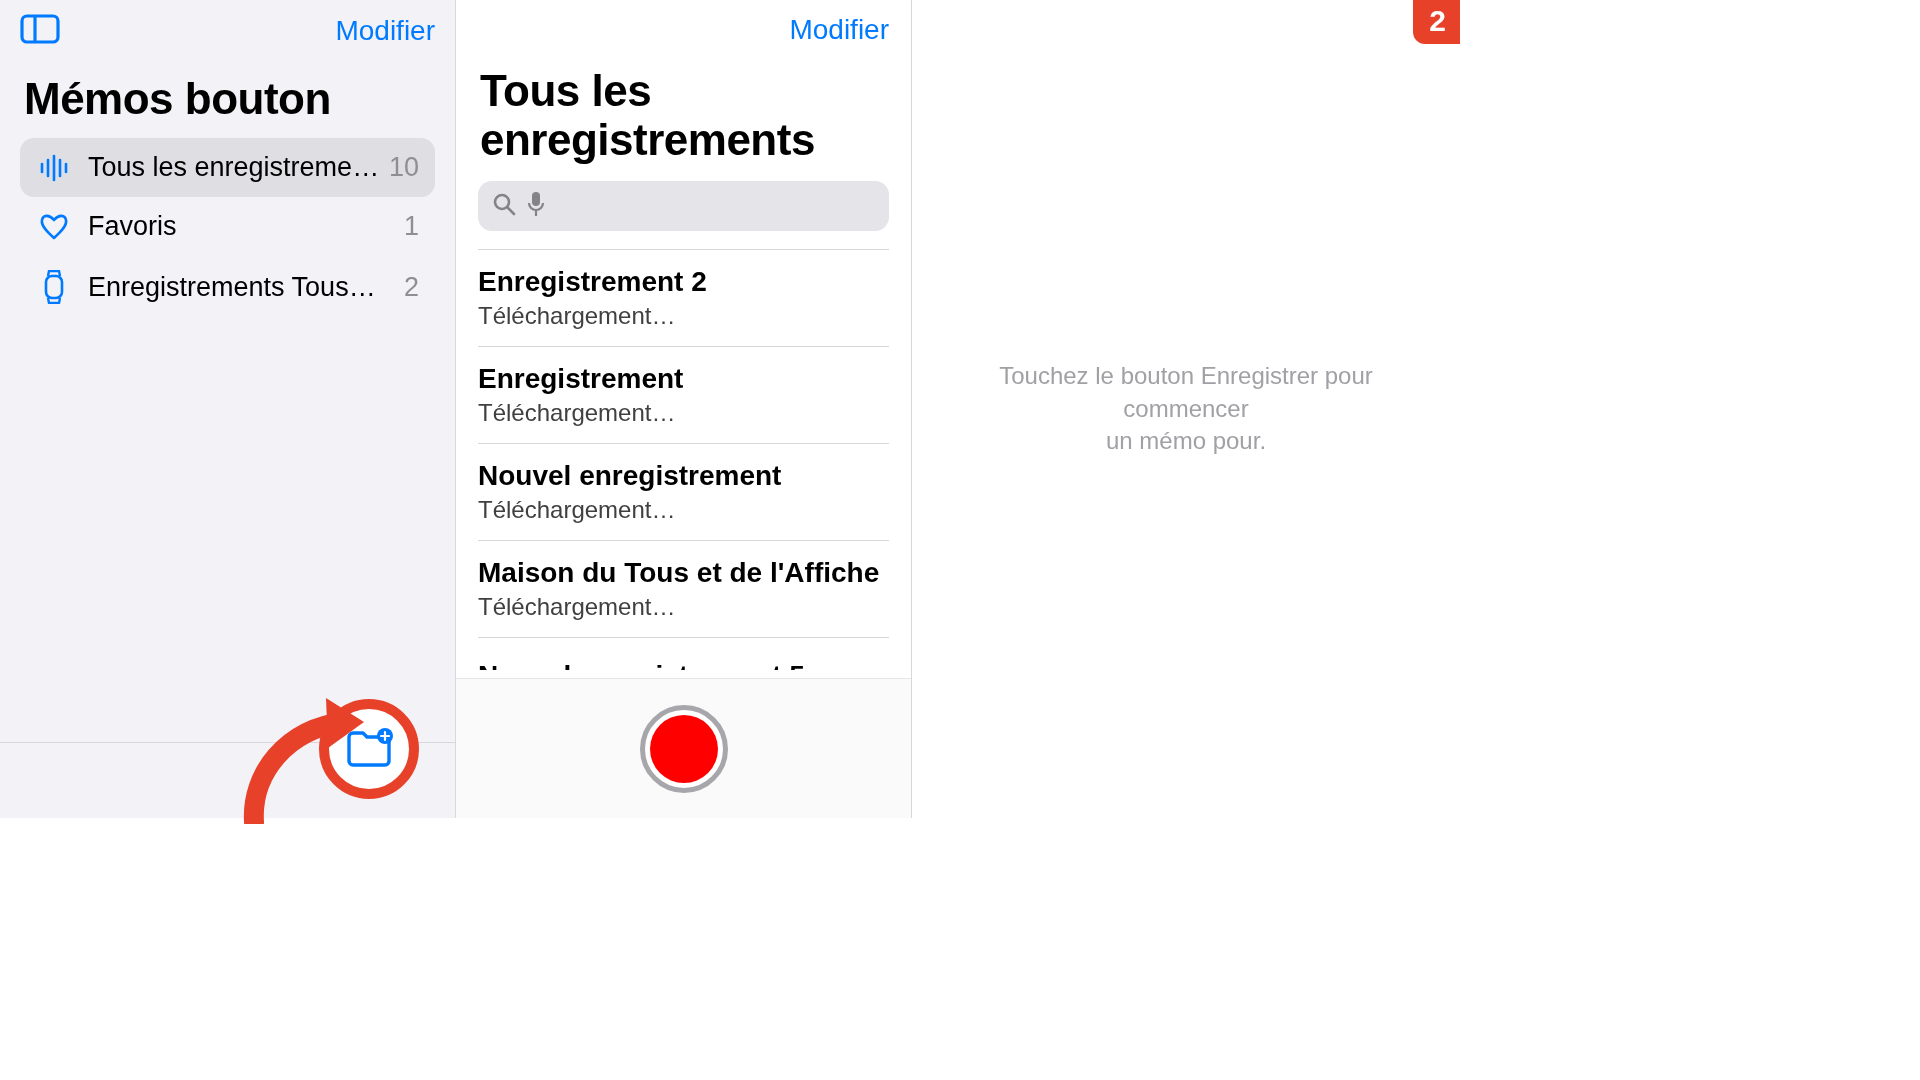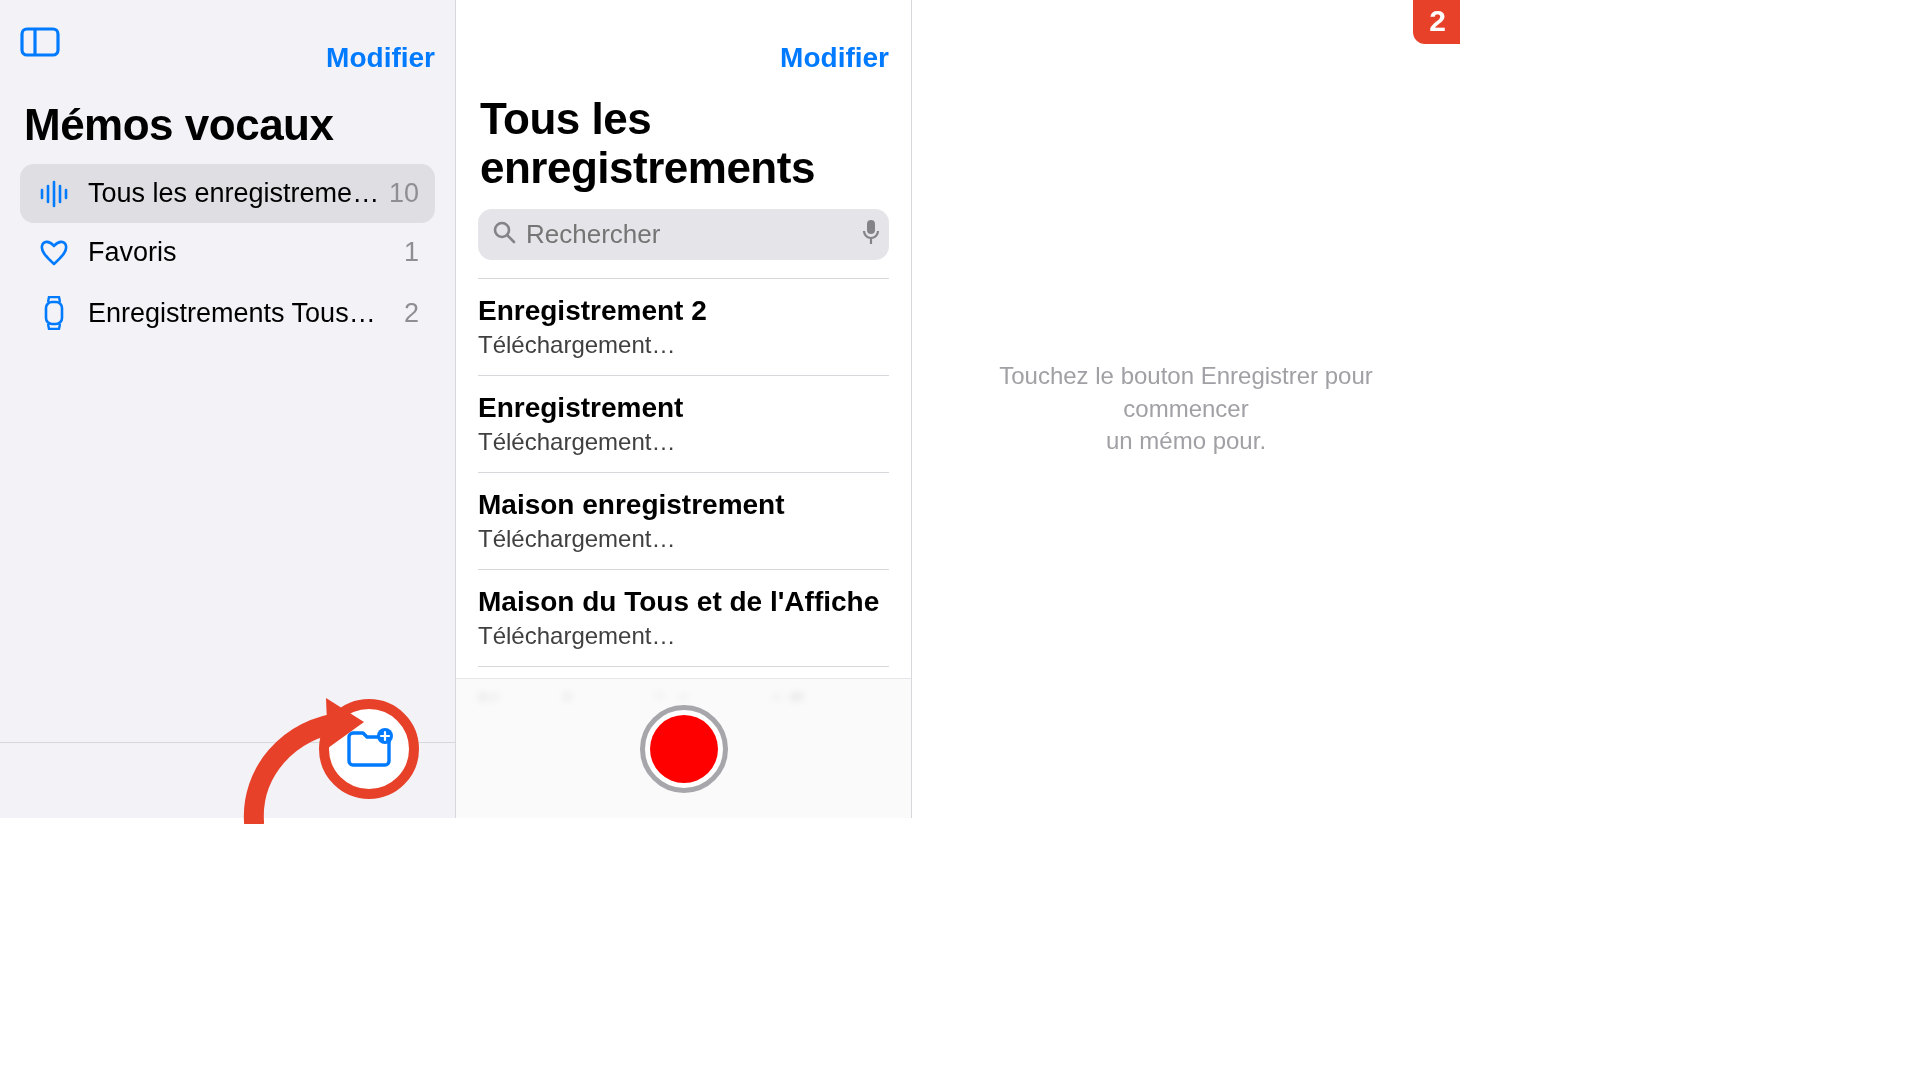--- a/index.html
+++ b/index.html
@@ -3,21 +3,21 @@
 <meta charset="utf-8">
 <style>
   * { box-sizing: border-box; margin: 0; padding: 0; }
   html, body { width: 100%; height: 100%; font-family: -apple-system, "Helvetica Neue", Arial, sans-serif; background: #fff; overflow: hidden; }
   .app { display: flex; width: 1460px; height: 818px; position: relative; }
 
   
   .sidebar { width: 456px; background: #f2f2f7; border-right: 1px solid #d7d7dc; display: flex; flex-direction: column; position: relative; }
   .sidebar-top { display: flex; align-items: center; justify-content: space-between; padding: 14px 20px 6px 20px; }
   .sidebar-toggle-icon svg { width: 40px; height: 30px; }
-  .edit-link { color: #007aff; font-size: 28px; font-weight: 700; cursor: pointer; margin-top: 28px; }
+  .edit-link { color: #007aff; font-size: 28px; font-weight: 400; cursor: pointer; }
   .sidebar-title { font-size: 44px; font-weight: 700; padding: 20px 24px 8px 24px; letter-spacing: -0.5px; }
   .sidebar-list { padding: 6px 20px; }
   .sidebar-item { display: flex; align-items: center; padding: 14px 16px; border-radius: 14px; cursor: pointer; }
   .sidebar-item.selected { background: #dedee3; }
   .sidebar-item .sicon { width: 36px; display: flex; justify-content: center; margin-right: 16px; }
   .sidebar-item .slabel { flex: 1; font-size: 27px; color: #000; white-space: nowrap; overflow: hidden; text-overflow: ellipsis; }
   .sidebar-item .scount { font-size: 27px; color: #8e8e93; margin-left: 8px; }
 
   .sidebar-bottombar { position: absolute; left: 0; right: 0; bottom: 0; height: 76px; border-top: 1px solid #d7d7dc; display: flex; justify-content: flex-end; align-items: center; padding-right: 36px; }
 
@@ -61,21 +61,21 @@
   <div class="sidebar">
     <div class="sidebar-top">
       <span class="sidebar-toggle-icon">
         <svg viewBox="0 0 40 30">
             <rect x="2" y="2" width="36" height="26" rx="5" fill="none" stroke="#007aff" stroke-width="3.2"></rect>
             <line x1="15" y1="2" x2="15" y2="28" stroke="#007aff" stroke-width="3.2"></line>
           </svg>
       </span>
       <span class="edit-link">Modifier</span>
     </div>
-    <div class="sidebar-title">Mémos vocaux</div>
+    <div class="sidebar-title">Mémos bouton</div>
 
     <div class="sidebar-list">
       <div class="sidebar-item selected">
         <span class="sicon">
           <svg width="30" height="28" viewBox="0 0 30 28">
             <line x1="3" y1="10" x2="3" y2="18" stroke="#007aff" stroke-width="2.6" stroke-linecap="round"></line>
             <line x1="9" y1="6" x2="9" y2="22" stroke="#007aff" stroke-width="2.6" stroke-linecap="round"></line>
             <line x1="15" y1="2" x2="15" y2="26" stroke="#007aff" stroke-width="2.6" stroke-linecap="round"></line>
             <line x1="21" y1="6" x2="21" y2="22" stroke="#007aff" stroke-width="2.6" stroke-linecap="round"></line>
             <line x1="27" y1="10" x2="27" y2="18" stroke="#007aff" stroke-width="2.6" stroke-linecap="round"></line>
@@ -132,41 +132,40 @@
     </div>
     <div class="middle-title">Tous les enregistrements</div>
 
     <div class="search-wrap">
       <span class="sglass">
         <svg width="24" height="24" viewBox="0 0 24 24">
             <circle cx="10" cy="10" r="7" fill="none" stroke="#838388" stroke-width="2.6"></circle>
             <line x1="15.5" y1="15.5" x2="22" y2="22" stroke="#838388" stroke-width="2.6" stroke-linecap="round"></line>
           </svg>
       </span>
-      <input type="text" placeholder="Rechercher" style="">
       <span class="smic">
         <svg width="20" height="26" viewBox="0 0 20 26">
             <rect x="6" y="1" width="8" height="14" rx="4" fill="#838388"></rect>
             <path d="M3 12 a7 7 0 0 0 14 0" fill="none" stroke="#838388" stroke-width="2.2"></path>
             <line x1="10" y1="19" x2="10" y2="25" stroke="#838388" stroke-width="2.2"></line>
           </svg>
       </span>
     </div>
 
     <div class="recordings">
       <div class="rec-row">
         <div class="rec-title">Enregistrement 2</div>
         <div class="rec-sub">Téléchargement…</div>
       </div>
       <div class="rec-row">
         <div class="rec-title">Enregistrement</div>
         <div class="rec-sub">Téléchargement…</div>
       </div>
       <div class="rec-row">
-        <div class="rec-title">Maison enregistrement</div>
+        <div class="rec-title">Nouvel enregistrement</div>
         <div class="rec-sub">Téléchargement…</div>
       </div>
       <div class="rec-row">
         <div class="rec-title">Maison du Tous et de l'Affiche</div>
         <div class="rec-sub">Téléchargement…</div>
       </div>
       <div class="rec-row last-partial" style="border-bottom:none; height:30px; overflow:hidden;">
         <div class="rec-title">Nouvel enregistrement 5</div>
       </div>
     </div>

